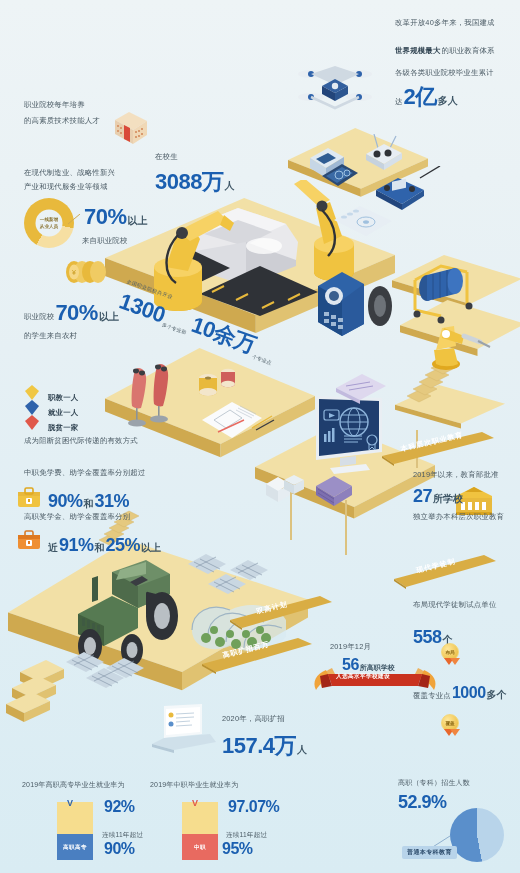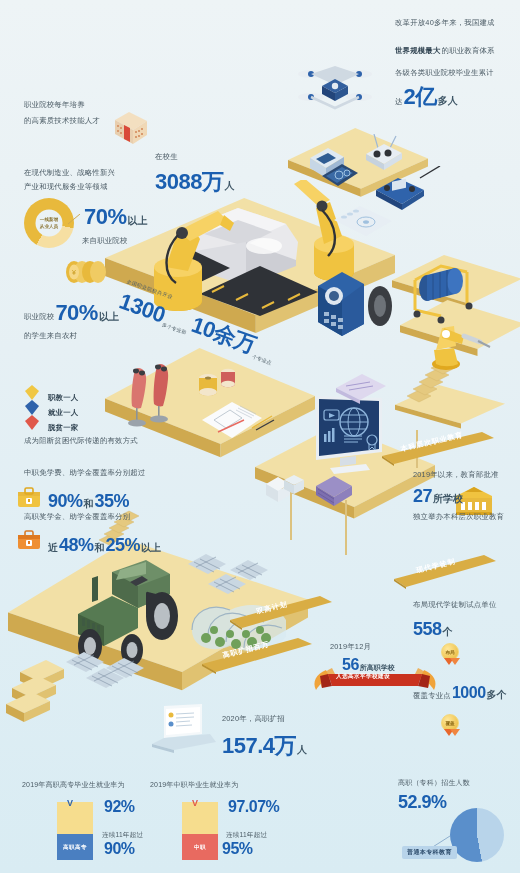--- a/index.html
+++ b/index.html
@@ -744,46 +744,46 @@
       <span class="txt b">脱贫一家</span>
     </div>
     <div class="txt" style="margin-top:5px;">成为阻断贫困代际传递的有效方式</div>
   </div>
 
   <div class="abs" style="left:24px;top:468px;">
     <div class="txt">中职免学费、助学金覆盖率分别超过</div>
     <div class="row" style="margin-top:12px;margin-left:24px;">
       <span class="big n20">90%</span>
       <span class="unit">和</span>
-      <span class="big n20">35%</span>
+      <span class="big n20">31%</span>
     </div>
   </div>
   <div class="abs" style="left:24px;top:512px;">
     <div class="txt">高职奖学金、助学金覆盖率分别</div>
     <div class="row" style="margin-top:12px;margin-left:24px;">
       <span class="unit">近</span>
-      <span class="big n20">48%</span>
+      <span class="big n20">91%</span>
       <span class="unit">和</span>
       <span class="big n20">25%</span>
       <span class="unit">以上</span>
     </div>
   </div>
 
   <div class="abs" style="left:413px;top:470px;">
     <div class="txt">2019年以来，教育部批准</div>
     <div class="row" style="margin-top:5px;">
       <span class="big n20">27</span>
       <span class="unit">所学校</span>
     </div>
     <div class="txt" style="margin-top:5px;">独立举办本科层次职业教育</div>
   </div>
 
   <div class="abs" style="left:413px;top:600px;">
     <div class="txt">布局现代学徒制试点单位</div>
-    <div class="row" style="margin-top:8px;">
+    <div class="row" style="margin-top:16px;">
       <span class="big n20">558</span>
       <span class="unit">个</span>
     </div>
   </div>
   <div class="medal" style="left:441px;top:643px;">
     <div class="tail"></div>
       <div class="tail2"></div>
     <div class="disc">
         <span>布局</span>
       </div>

